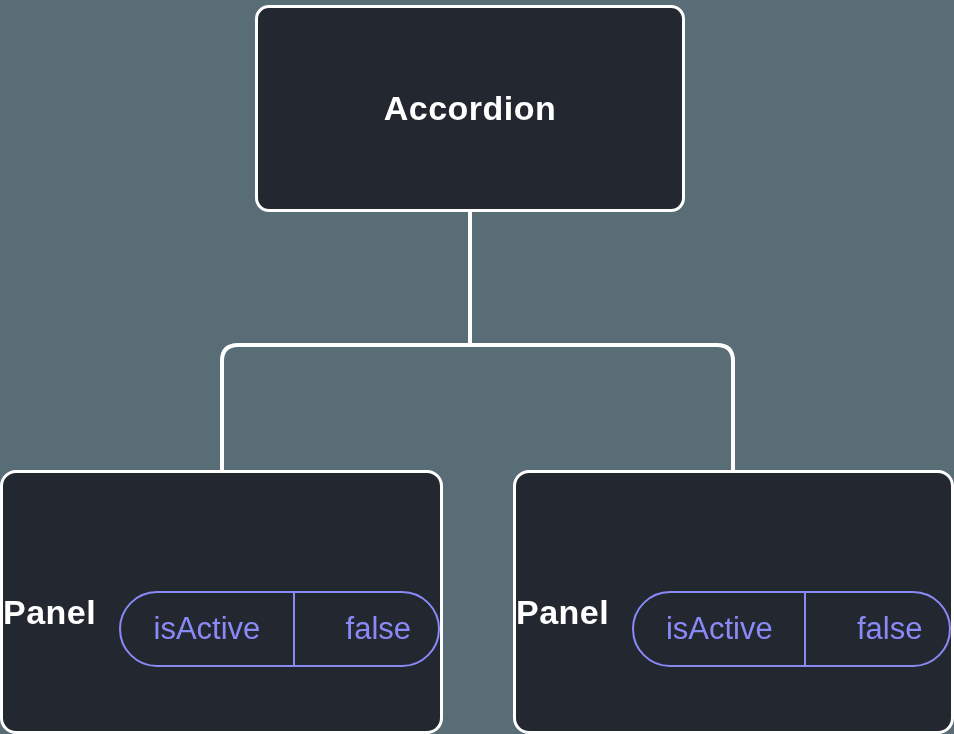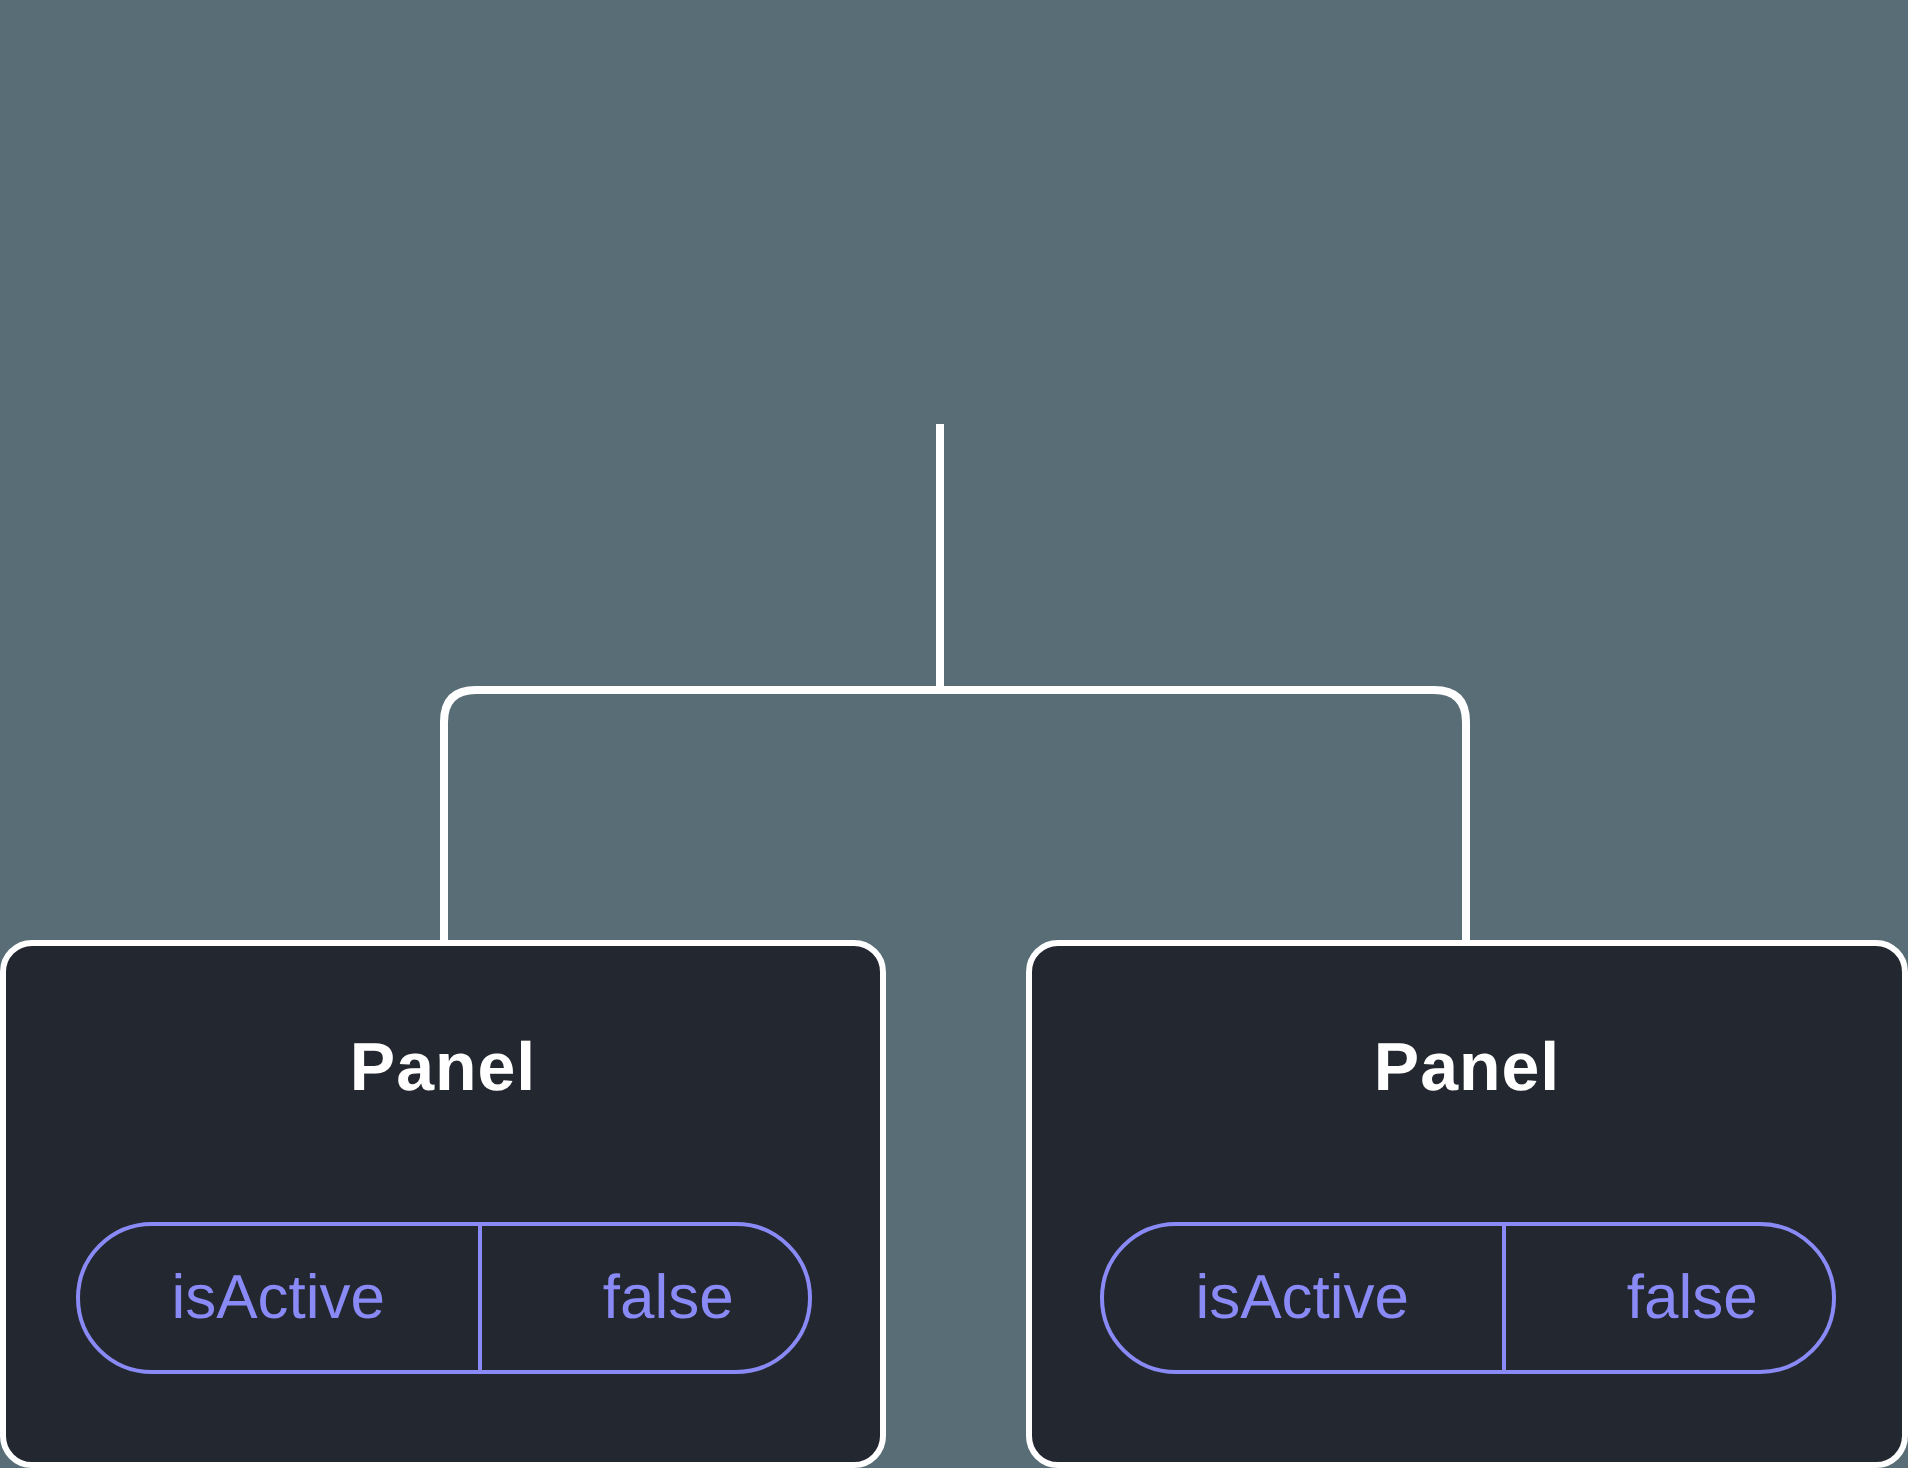--- a/index.html
+++ b/index.html
@@ -37,23 +37,23 @@
     display: flex; align-items: center; justify-content: center;
   }
   .node-label {
     font-size: 34px;
     font-weight: 700;
     color: #ffffff;
     letter-spacing: 0.5px;
   }
   .node-panel {
     display: flex;
-    flex-direction: column;
+    flex-direction: row;
     align-items: center;
-    padding-top: 42px;
+    padding-top: 20px;
     gap: 23px;
   }
   .node-panel-left {
     left: 0px; top: 470px;
     width: 443px; height: 264px;
     border-radius: 16px;
   }
   .node-panel-right {
     left: 513px; top: 470px;
     width: 441px; height: 264px;
@@ -85,20 +85,23 @@
 </head>
 <body>
 
 <div class="canvas">
 
   <svg class="connector-svg" viewBox="0 0 954 734" xmlns="http://www.w3.org/2000/svg">
     <path d="M470 212 V345" fill="none" style="stroke: var(--node-border, #ffffff);" stroke-width="4"></path>
     <path d="M222 470 V361 Q222 345 238 345 H717 Q733 345 733 361 V470" fill="none" style="stroke: var(--node-border, #ffffff);" stroke-width="4"></path>
   </svg>
 
+  <div class="node node-root">
+    <span class="node-label">Accordion</span>
+  </div>
 
   <div class="node node-panel node-panel-left">
     <span class="node-label">Panel</span>
     <div class="prop-pill">
       <span class="prop-cell prop-cell-name">isActive</span>
       <span class="prop-cell prop-cell-value">false</span>
     </div>
   </div>
 
   <div class="node node-panel node-panel-right">

